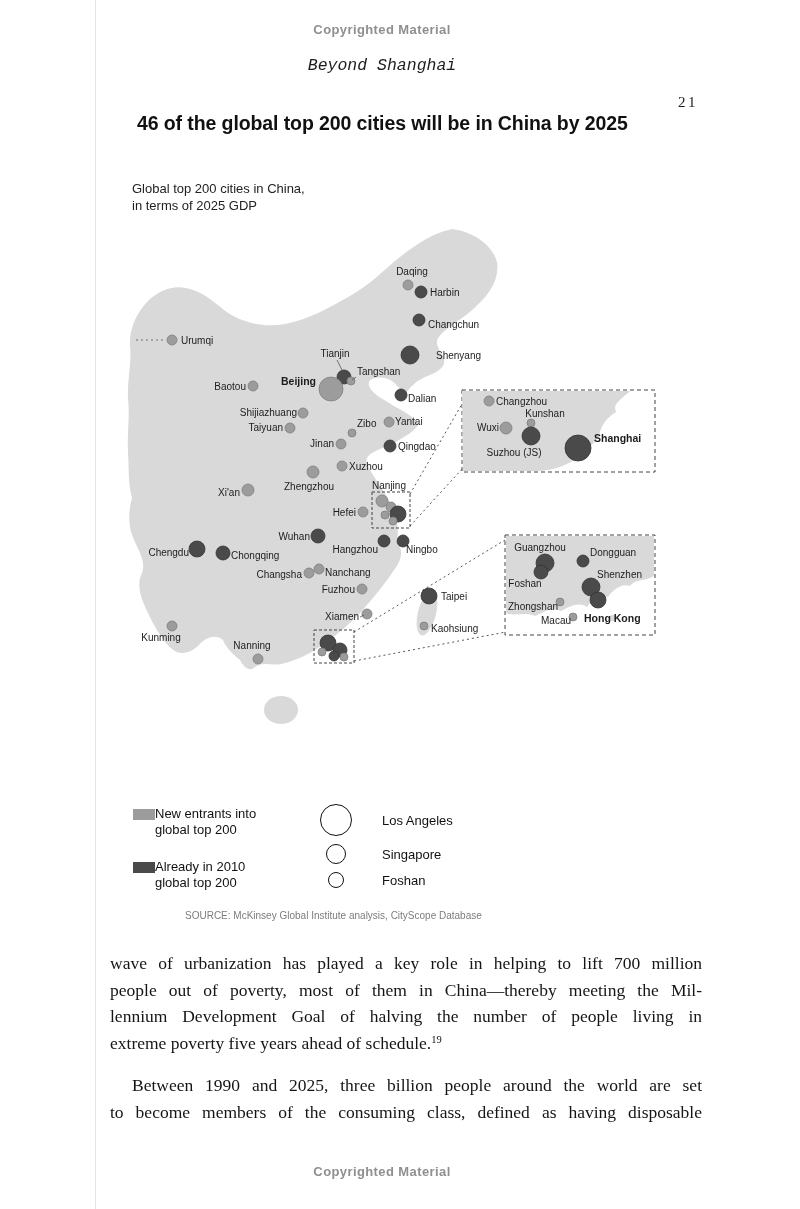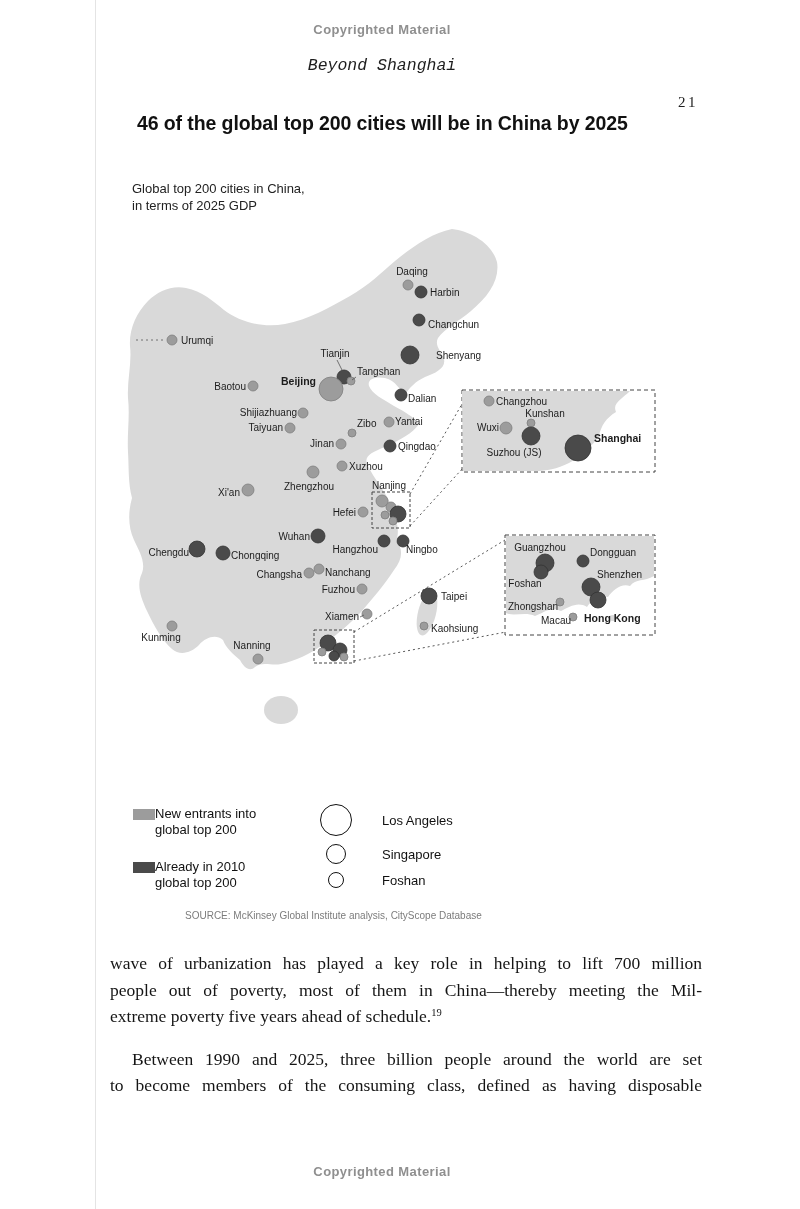--- a/index.html
+++ b/index.html
@@ -213,20 +213,21 @@
         <span class="status-label">Already in 2010<br>global top 200</span>
       </div>
     </div>
 
   <div class="abs source" style="top:910px;left:147px;margin-left:38px;">SOURCE: McKinsey Global Institute analysis, CityScope Database</div>
 
   <div id="body-text" class="abs body-text" style="top:950px;left:110px;">
       <div>
         <div class="jline">wave of urbanization has played a key role in helping to lift 700 million</div>
         <div class="jline">people out of poverty, most of them in China—thereby meeting the Mil-</div>
+        <div class="jline">lennium Development Goal of halving the number of people living in</div>
         <div class="">extreme poverty five years ahead of schedule.<sup class="fn">19</sup></div>
       </div>
       <div>
         <div class="jline indent">Between 1990 and 2025, three billion people around the world are set</div>
         <div class="jline">to become members of the consuming class, defined as having disposable</div>
       </div>
     </div>
 
   <div class="abs copyright" style="top:1164px;">Copyrighted Material</div>
 

